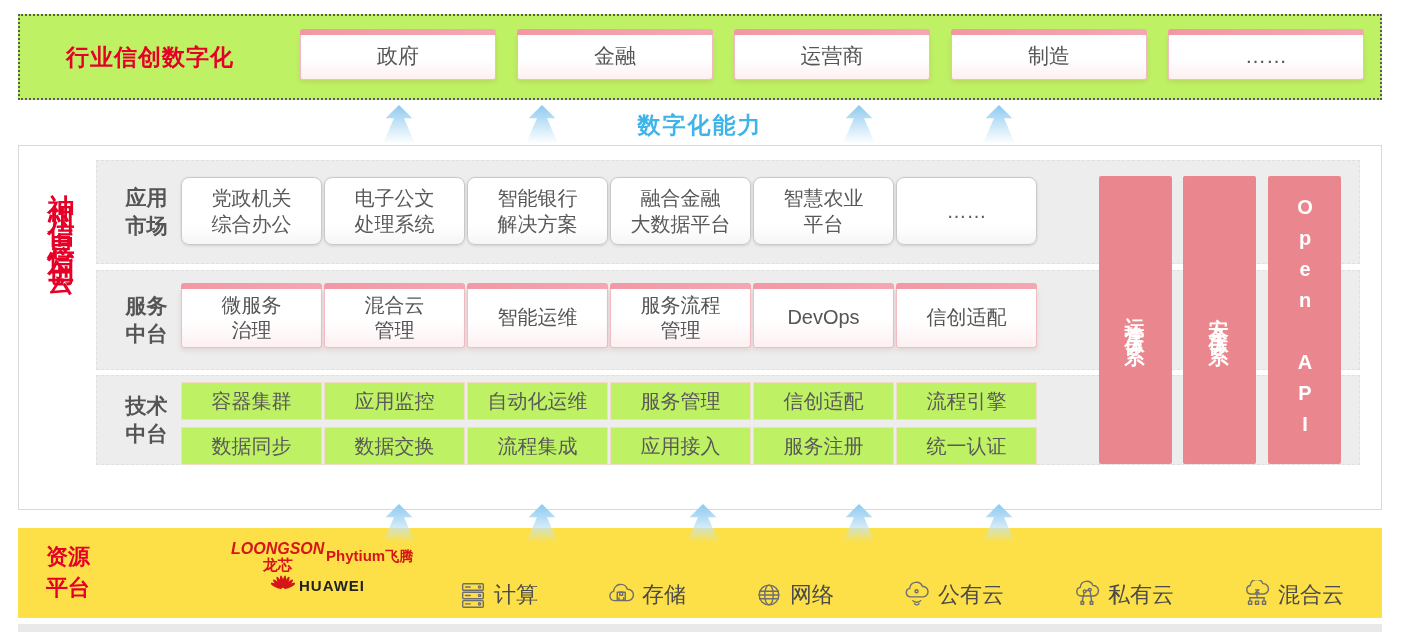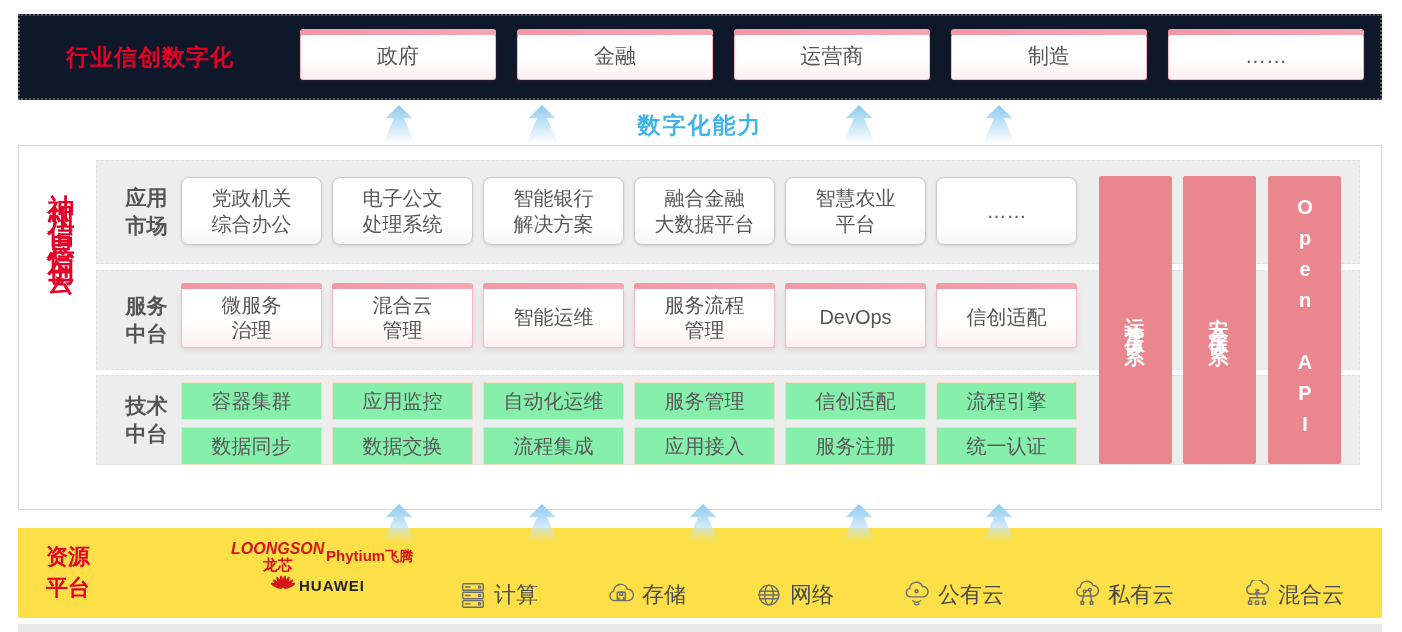--- a/index.html
+++ b/index.html
@@ -3,21 +3,21 @@
 <meta charset="utf-8">
 <style>
   html,body{margin:0;padding:0;}
   body{
     width:1402px;height:632px;position:relative;background:#ffffff;
     font-family:"Liberation Sans","DejaVu Sans",sans-serif;overflow:hidden;
   }
   
   .banner{
     position:absolute;left:18px;top:14px;width:1364px;height:86px;
-    border:2px dotted #5a5a5a;background:#0f172a;box-sizing:border-box;
+    border:2px dotted #5a5a5a;background:#bef264;box-sizing:border-box;
   }
   .banner-title{
     position:absolute;left:46px;top:50%;transform:translateY(-50%);
     color:#e60027;font-size:23px;font-weight:bold;letter-spacing:1px;
   }
   .banner-boxes{position:absolute;left:280px;top:18px;display:flex;gap:21px;}
   .pinkbox{
     position:relative;background:linear-gradient(180deg,#ffffff 55%,#fdf0f1 100%);
     border:1px solid #f3bcc3;border-top:none;border-radius:3px;
     box-shadow:0 2px 5px rgba(150,60,70,.15);
@@ -56,37 +56,37 @@
   }
   .row1{top:14px;height:104px;}
   .row2{top:124px;height:100px;}
   .row3{top:229px;height:90px;}
   .row-label{
     position:absolute;left:0;top:0;bottom:0;width:99px;
     display:flex;align-items:center;justify-content:center;
     font-size:21px;font-weight:bold;color:#545454;white-space:pre-line;
     text-align:center;line-height:1.35;
   }
-  .boxes{position:absolute;left:84px;display:flex;gap:10px;}
+  .boxes{position:absolute;left:84px;display:flex;gap:2px;}
   .whitebox{
     background:linear-gradient(180deg,#ffffff 70%,#f6f6f6 100%);
     border:1px solid #c9c9c9;border-radius:8px;
     box-shadow:0 1px 3px rgba(0,0,0,.12);
     display:flex;align-items:center;justify-content:center;
     color:#595959;font-size:20px;white-space:pre-line;text-align:center;line-height:1.3;
     box-sizing:border-box;
   }
   .row1 .boxes{top:16px;}
   .row1 .whitebox{width:141px;height:68px;}
   .row2 .boxes{top:17px;}
   .row2 .pinkbox{width:141px;height:60px;font-size:20px;}
   .row3 .boxes-a{top:6px;}
   .row3 .boxes-b{top:51px;}
   .flatbox{
-    background:#86efac;border:1px solid #f3dcc7;
+    background:#bef264;border:1px solid #f3dcc7;
     display:flex;align-items:center;justify-content:center;
     color:#595959;font-size:20px;box-sizing:border-box;
   }
   .row3 .flatbox{width:141px;height:38px;}
   .vbar{
     position:absolute;top:30px;height:288px;width:73px;background:#ea878e;
     border-radius:2px;display:flex;align-items:center;justify-content:center;
     z-index:4;
   }
   .vbar span{

